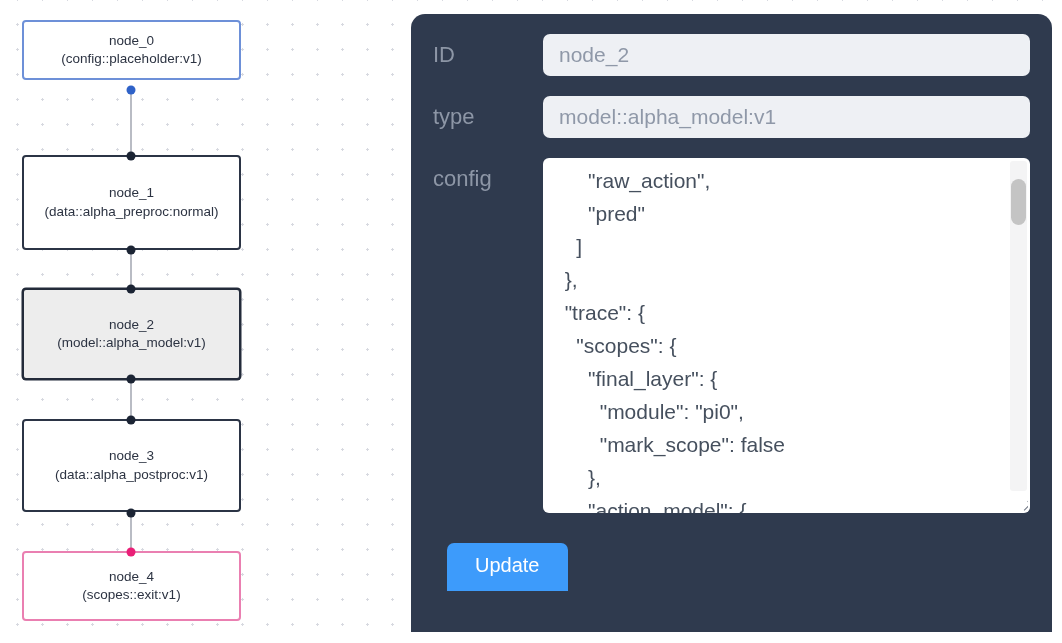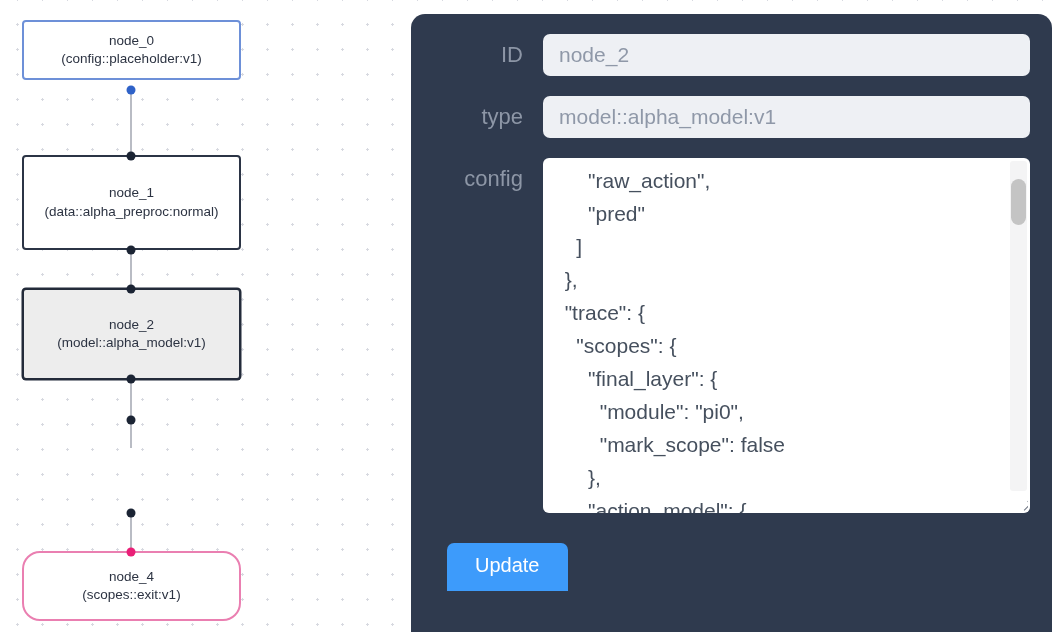--- a/index.html
+++ b/index.html
@@ -46,21 +46,21 @@
     border-radius: 4px;
     color: #2c3342;
     font-size: 13.5px;
     line-height: 1.35;
     text-align: center;
     padding: 2px 8px;
     white-space: pre-wrap;
     word-break: break-all;
   }
   .node.blue   { border-color: #6d90d8; }
-  .node.pink   { border-color: #ea7fb1; border-radius: 18px; }
+  .node.pink   { border-color: #ea7fb1; }
   .node.selected {
     background: #ededed;
     border-color: #232b3a;
     border-width: 2.5px;
     box-shadow: 0 0 0 0.5px #232b3a;
   }
   .node-title { display:block; }
   .node-sub   { display:block; }
 
   
@@ -126,22 +126,22 @@
     overflow: hidden;
   }
   .field-row {
     display: flex;
     align-items: center;
     margin-bottom: 20px;
   }
   .field-label {
     width: 110px;
     flex: 0 0 110px;
-    text-align: right;
-    padding-right: 20px;
+    text-align: left;
+    padding-right: 26px;
     box-sizing: border-box;
     color: #8d96a6;
     font-size: 22px;
   }
   .field-input {
     flex: 1;
     background: #eef0f4;
     border: none;
     border-radius: 7px;
     height: 42px;
@@ -248,20 +248,24 @@
   <div class="handle" style="left:131px; top:156px;"></div>
   <div class="handle" style="left:131px; top:250px;"></div>
 
   <div class="node selected" style="left:22px; top:288px; width:219px; height:92px;">
     <span class="node-title">node_2</span>
     <span class="node-sub">(model::alpha_model:v1)</span>
   </div>
   <div class="handle" style="left:131px; top:289px;"></div>
   <div class="handle" style="left:131px; top:379px;"></div>
 
+  <div class="node" style="left:22px; top:419px; width:219px; height:93px;">
+    <span class="node-title">node_3</span>
+    <span class="node-sub">(data::alpha_postproc:v1)</span>
+  </div>
   <div class="handle" style="left:131px; top:420px;"></div>
   <div class="handle" style="left:131px; top:513px;"></div>
 
   <div class="node pink" style="left:22px; top:551px; width:219px; height:70px;">
     <span class="node-title">node_4</span>
     <span class="node-sub">(scopes::exit:v1)</span>
   </div>
   <div class="handle pink" style="left:131px; top:552px;"></div>
 
 

